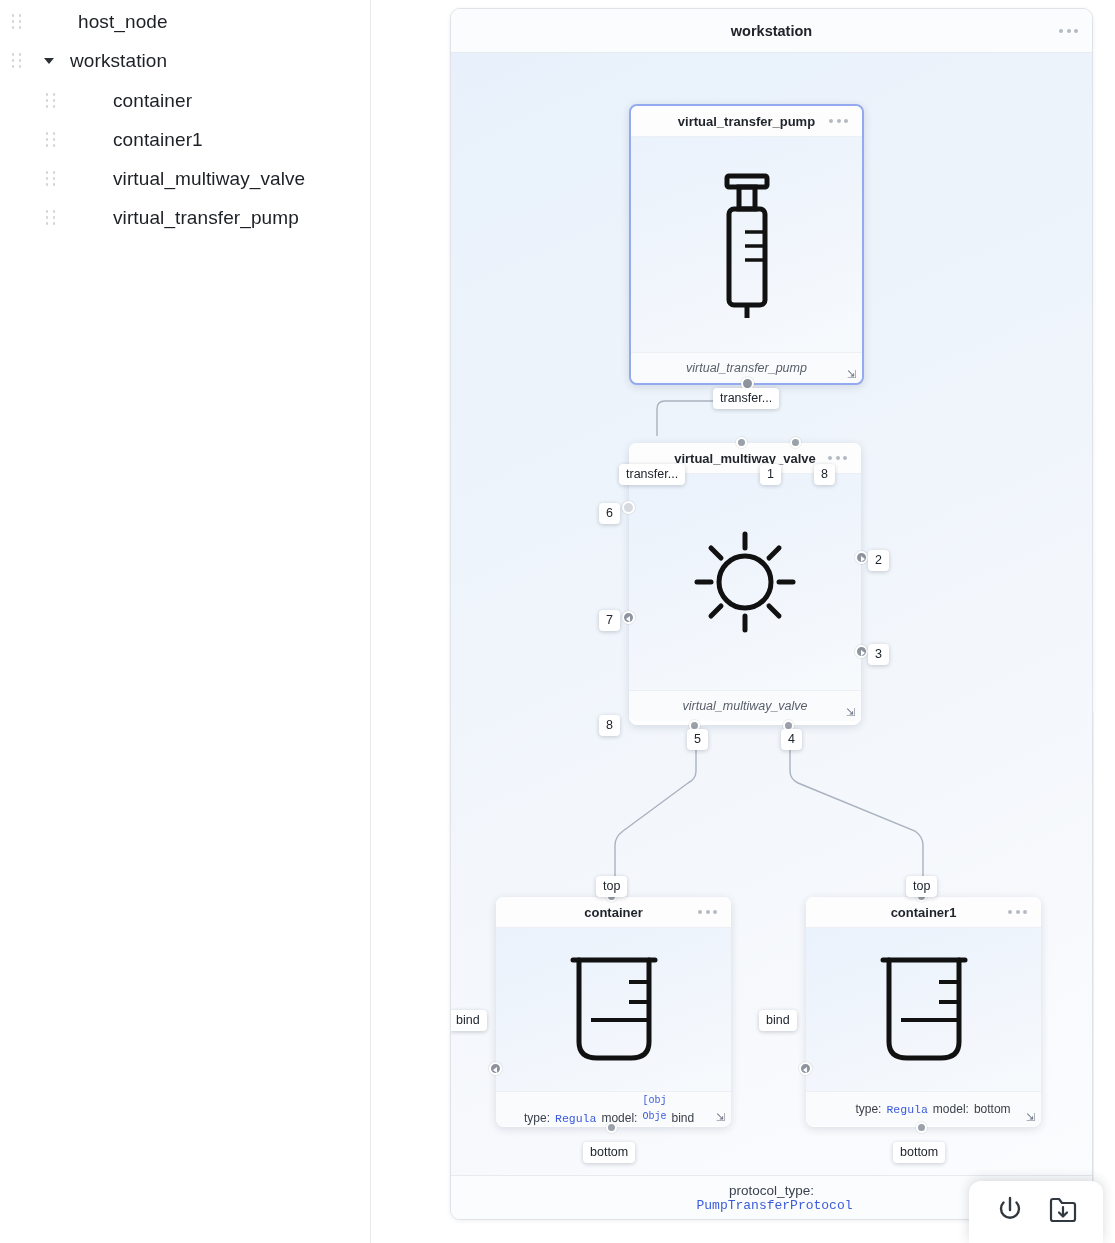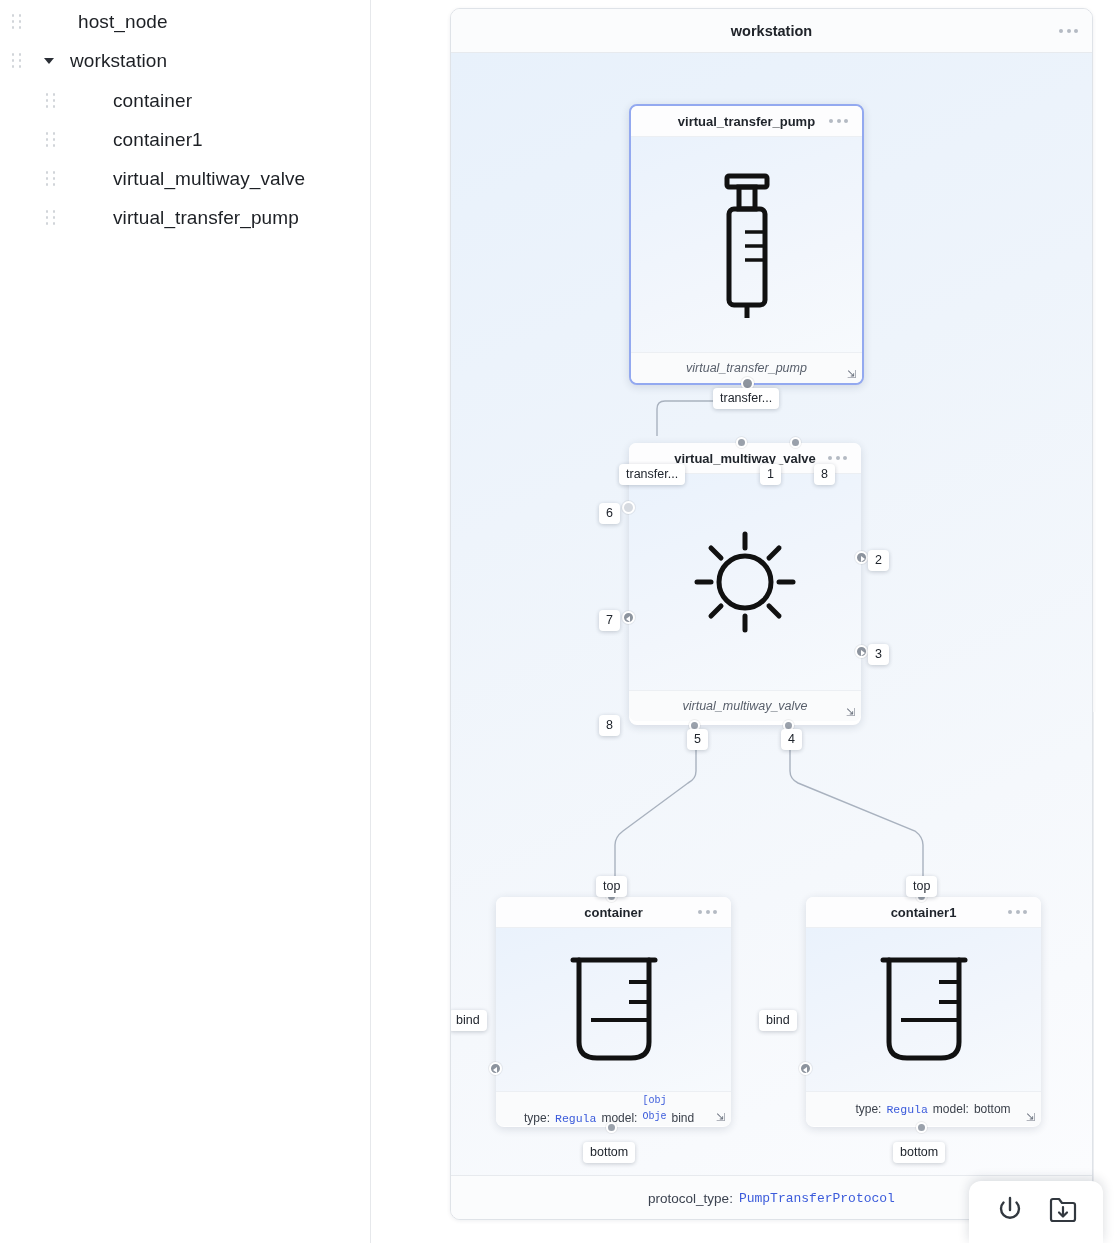--- a/index.html
+++ b/index.html
@@ -109,20 +109,21 @@
   .ws-footer {
     position: relative;
     height: 45px;
     background: #fbfcfd;
     border-top: 1px solid #e7eaee;
     display: flex;
     align-items: center;
     justify-content: center;
     font-size: 13.5px;
     color: #3c4350;
+    flex-direction: column;
   }
   .mono-blue {
     font-family: "Liberation Mono", monospace;
     color: #3b5bdb;
     margin-left: 6px;
     font-size: 13px;
   }
 
   
   .node {

